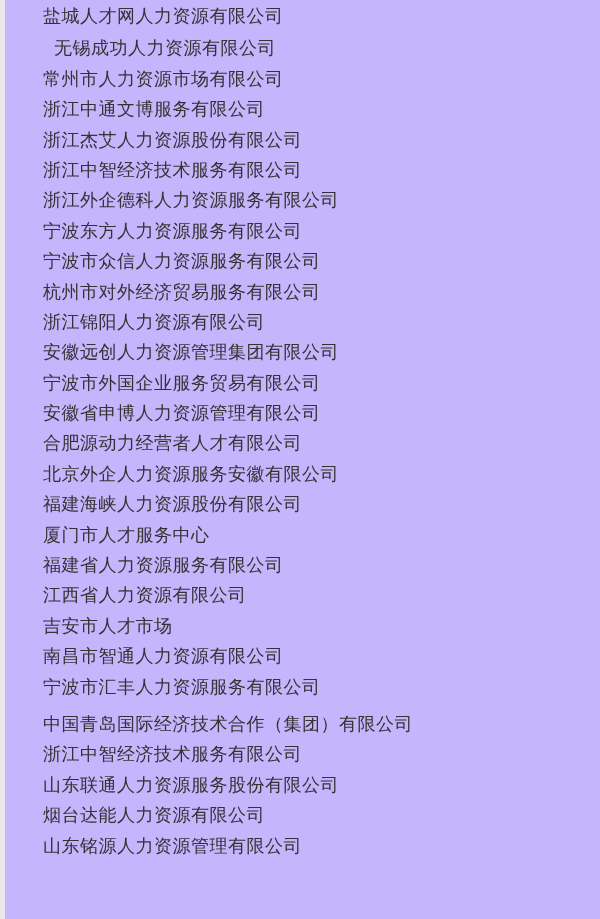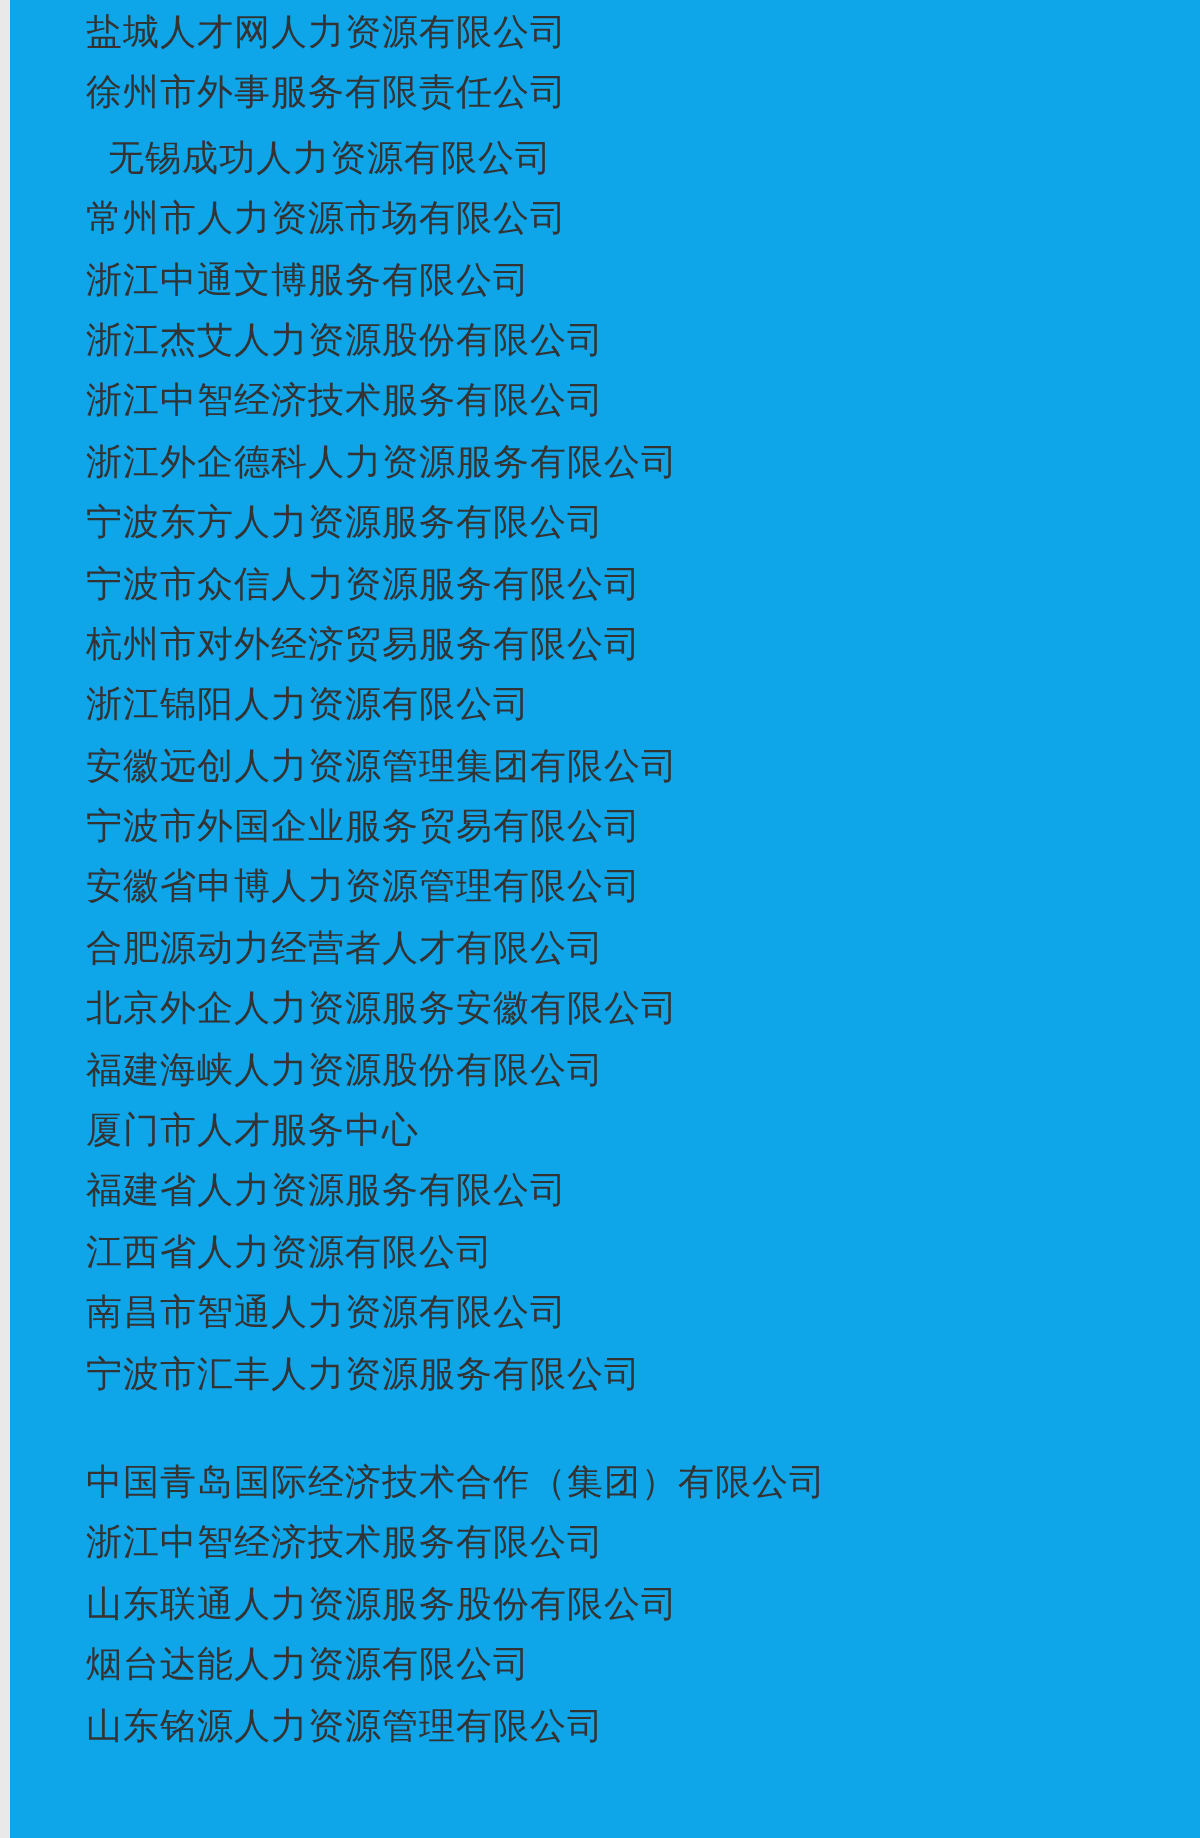--- a/index.html
+++ b/index.html
@@ -4,21 +4,21 @@
 <style>
   html, body {
     margin: 0;
     padding: 0;
     background: #ffffff;
   }
   #page {
     position: relative;
     width: 600px;
     height: 919px;
-    background: #0ea5e9;
+    background: #c4b5fd;
     overflow: hidden;
     font-family: "Liberation Sans", sans-serif;
   }
   #left-strip {
     position: absolute;
     left: 0;
     top: 0;
     width: 5px;
     height: 919px;
     background: #e9e9e9;
@@ -34,49 +34,49 @@
   .company-line {
     height: 30.4px;
     line-height: 30.4px;
     font-size: 18px;
     font-weight: 500;
     color: #333333;
     letter-spacing: 0.5px;
     white-space: nowrap;
   }
   .gap-sm { margin-top: 2px; margin-left: 11px; }
-  .gap-md { margin-top: 24px; font-family: Liberation Serif, serif; }
+  .gap-md { margin-top: 7px; font-family: Liberation Serif, serif; }
 </style>
 </head>
 <body>
 
 <div id="page">
   <div id="left-strip"></div>
   <div id="company-list">
     <div class="company-line">盐城人才网人力资源有限公司</div>
-    <div class="company-line">徐州市外事服务有限责任公司</div>
     <div class="company-line gap-sm">无锡成功人力资源有限公司</div>
     <div class="company-line">常州市人力资源市场有限公司</div>
     <div class="company-line">浙江中通文博服务有限公司</div>
     <div class="company-line">浙江杰艾人力资源股份有限公司</div>
     <div class="company-line">浙江中智经济技术服务有限公司</div>
     <div class="company-line">浙江外企德科人力资源服务有限公司</div>
     <div class="company-line">宁波东方人力资源服务有限公司</div>
     <div class="company-line">宁波市众信人力资源服务有限公司</div>
     <div class="company-line">杭州市对外经济贸易服务有限公司</div>
     <div class="company-line">浙江锦阳人力资源有限公司</div>
     <div class="company-line">安徽远创人力资源管理集团有限公司</div>
     <div class="company-line">宁波市外国企业服务贸易有限公司</div>
     <div class="company-line">安徽省申博人力资源管理有限公司</div>
     <div class="company-line">合肥源动力经营者人才有限公司</div>
     <div class="company-line">北京外企人力资源服务安徽有限公司</div>
     <div class="company-line">福建海峡人力资源股份有限公司</div>
     <div class="company-line">厦门市人才服务中心</div>
     <div class="company-line">福建省人力资源服务有限公司</div>
     <div class="company-line">江西省人力资源有限公司</div>
+    <div class="company-line">吉安市人才市场</div>
     <div class="company-line">南昌市智通人力资源有限公司</div>
     <div class="company-line">宁波市汇丰人力资源服务有限公司</div>
     <div class="company-line gap-md">中国青岛国际经济技术合作（集团）有限公司</div>
     <div class="company-line">浙江中智经济技术服务有限公司</div>
     <div class="company-line">山东联通人力资源服务股份有限公司</div>
     <div class="company-line">烟台达能人力资源有限公司</div>
     <div class="company-line">山东铭源人力资源管理有限公司</div>
   </div>
 </div>
 

